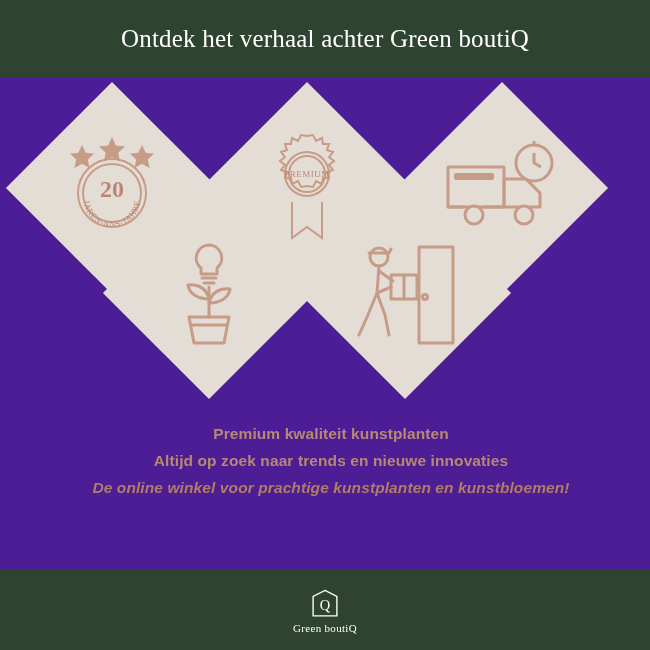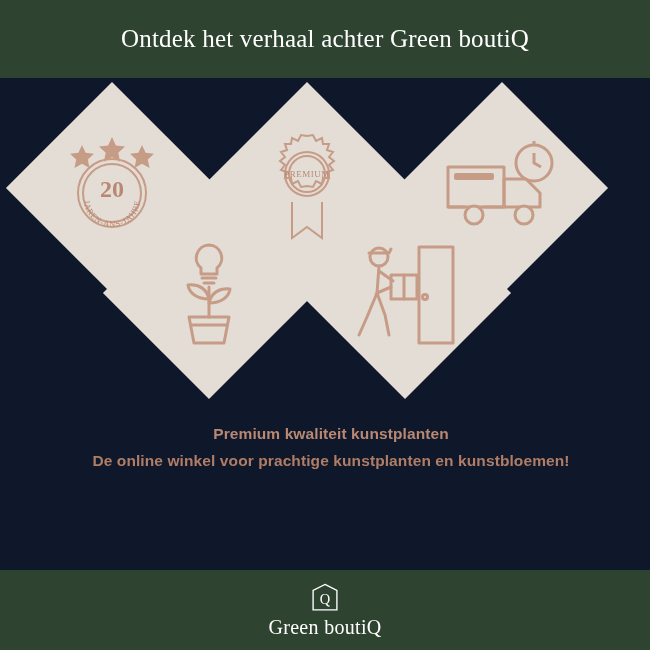--- a/index.html
+++ b/index.html
@@ -10,21 +10,21 @@
     width: 650px;
     height: 650px;
     font-family: "Liberation Serif", serif;
     background: #f2efec;
     overflow: hidden;
   }
   .page {
     position: relative;
     width: 650px;
     height: 650px;
-    background: #0f172a;
+    background: #4c1d95;
     box-sizing: border-box;
     border-radius: 16px;
   }
   
   .header {
     position: absolute;
     top: 0;
     left: 0;
     width: 650px;
     height: 78px;
@@ -55,21 +55,21 @@
     justify-content: center;
   }
   .footer-logo-mark {
     width: 34px;
     height: 34px;
     display: block;
   }
   .footer-logo-text {
     color: #ffffff;
     font-family: "Liberation Serif", serif;
-    font-size: 20px;
+    font-size: 11px;
     margin-top: 1px;
     letter-spacing: 0.3px;
   }
   
   .diamonds {
     position: absolute;
     top: 78px;
     left: 0;
     width: 650px;
     height: 340px;
@@ -113,20 +113,21 @@
     color: #b98873;
     font-family: "Liberation Sans", sans-serif;
     font-size: 15.5px;
     font-weight: bold;
     line-height: 27px;
     letter-spacing: 0.1px;
     padding-left: 12px;
   }
   .bullet.last {
     color: #b07d66;
+    font-style: italic;
   }
 </style>
 </head>
 <body>
 
 <div class="page">
 
   <div class="header">
     <div class="header-title">Ontdek het verhaal achter Green boutiQ</div>
   </div>
@@ -241,20 +242,21 @@
             </g>
           </svg>
         </span>
       </div>
     </div>
 
   </div>
 
   <div class="bullets">
     <div class="bullet">Premium kwaliteit kunstplanten</div>
+    <div class="bullet">Altijd op zoek naar trends en nieuwe innovaties</div>
     <div class="bullet last">De online winkel voor prachtige kunstplanten en kunstbloemen!</div>
   </div>
 
   <div class="footer">
     <span class="ico">
       <svg class="footer-logo-mark" viewBox="0 0 40 40">
         <path d="M20 4 L34 11 L34 34 L6 34 L6 11 Z" fill="none" stroke="#ffffff" stroke-width="1.6"></path>
         <text x="20" y="27" text-anchor="middle" fill="#ffffff" font-family="Liberation Serif, serif" font-size="17">Q</text>
       </svg>
     </span>

